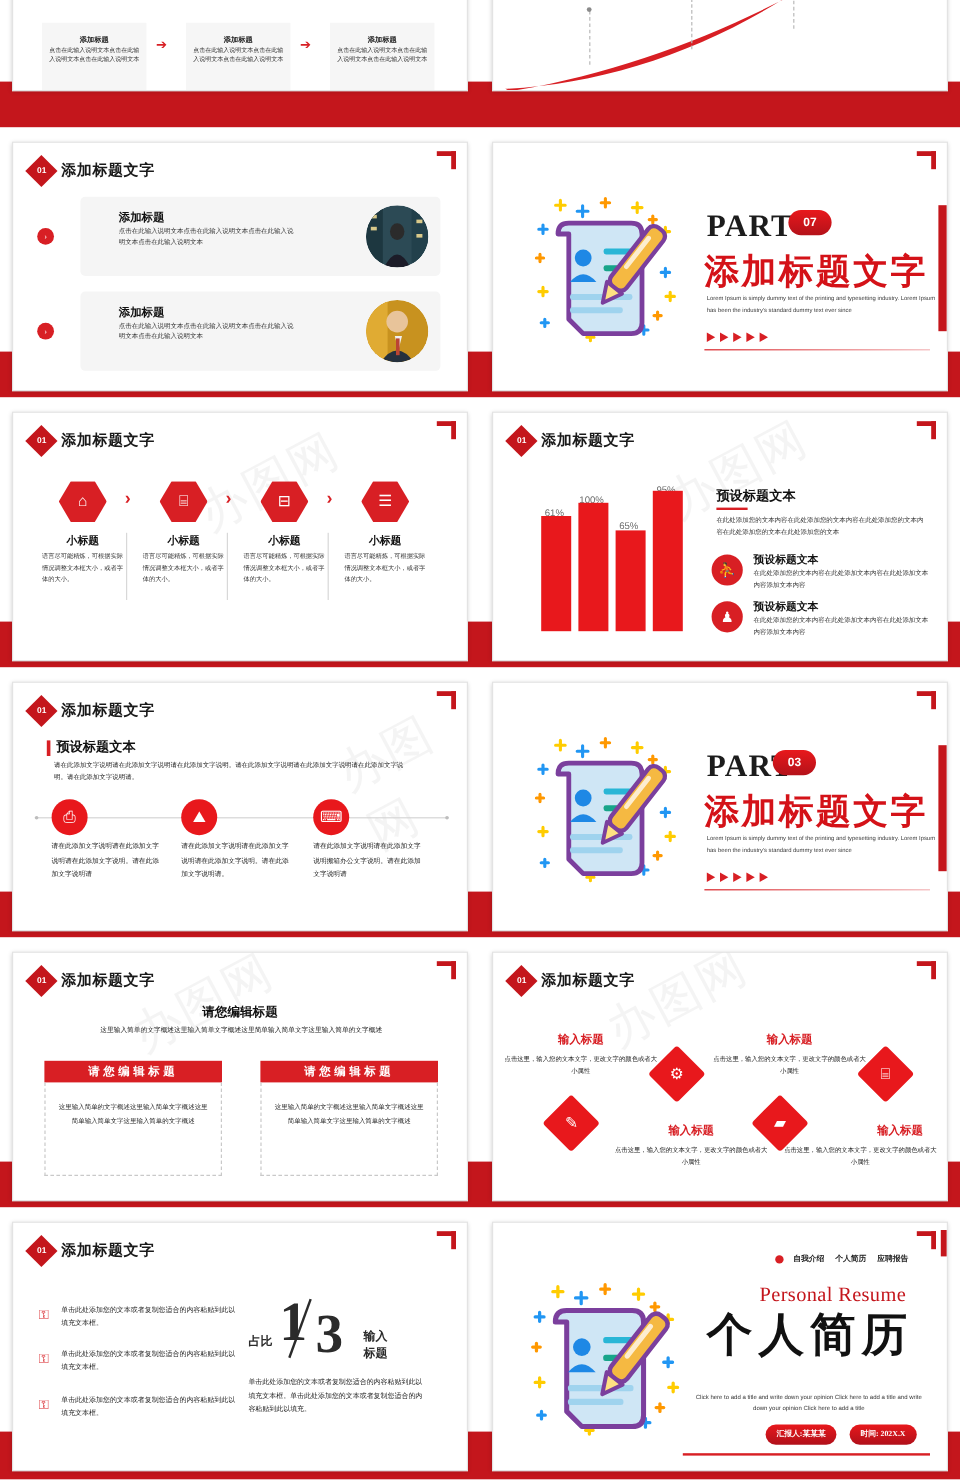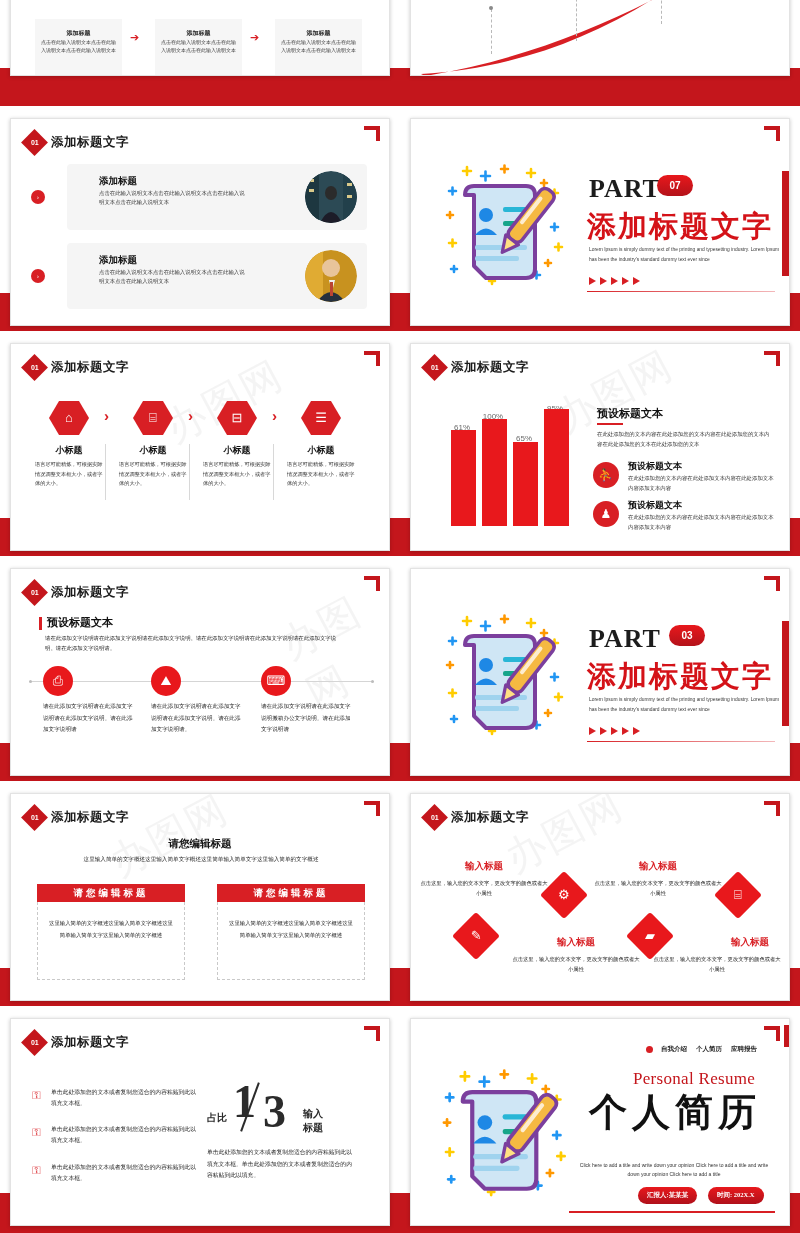--- a/index.html
+++ b/index.html
@@ -431,21 +431,21 @@
             <rect x="46" y="102" width="52" height="5" rx="2" fill="#9FD3EE"></rect>
             <rect x="46" y="113" width="44" height="5" rx="2" fill="#9FD3EE"></rect>
             <g transform="rotate(38 104 70)">
               <rect x="96" y="42" width="16" height="62" rx="6" fill="#F5B942" stroke="#7B3F9D" stroke-width="3.6"></rect>
               <rect x="99" y="52" width="4" height="34" rx="2" fill="#fff" opacity=".75"></rect>
               <path d="M96 104 l8 16 l8 -16 Z" fill="#FFE082" stroke="#7B3F9D" stroke-width="3.2" stroke-linejoin="round"></path>
             </g>
           </svg>
         </div>
         <div class="partword" style="left:178px;top:55px;">PART</div>
-        <div class="partnum" style="left:258px;top:56px;">03</div>
+        <div class="partnum" style="left:233px;top:56px;">03</div>
         <div class="partcn" style="left:176px;top:88px;">添加标题文字</div>
         <div class="parten" style="left:178px;top:126px;">Lorem Ipsum is simply dummy text of the printing and typesetting industry. Lorem Ipsum has been the industry's standard dummy text ever since</div>
         <div class="tris" style="left:178px;top:158px;">
             <i></i>
             <i></i>
             <i></i>
             <i></i>
             <i></i>
           </div>
         <div class="hrule" style="left:176px;top:172px;width:188px;"></div>

